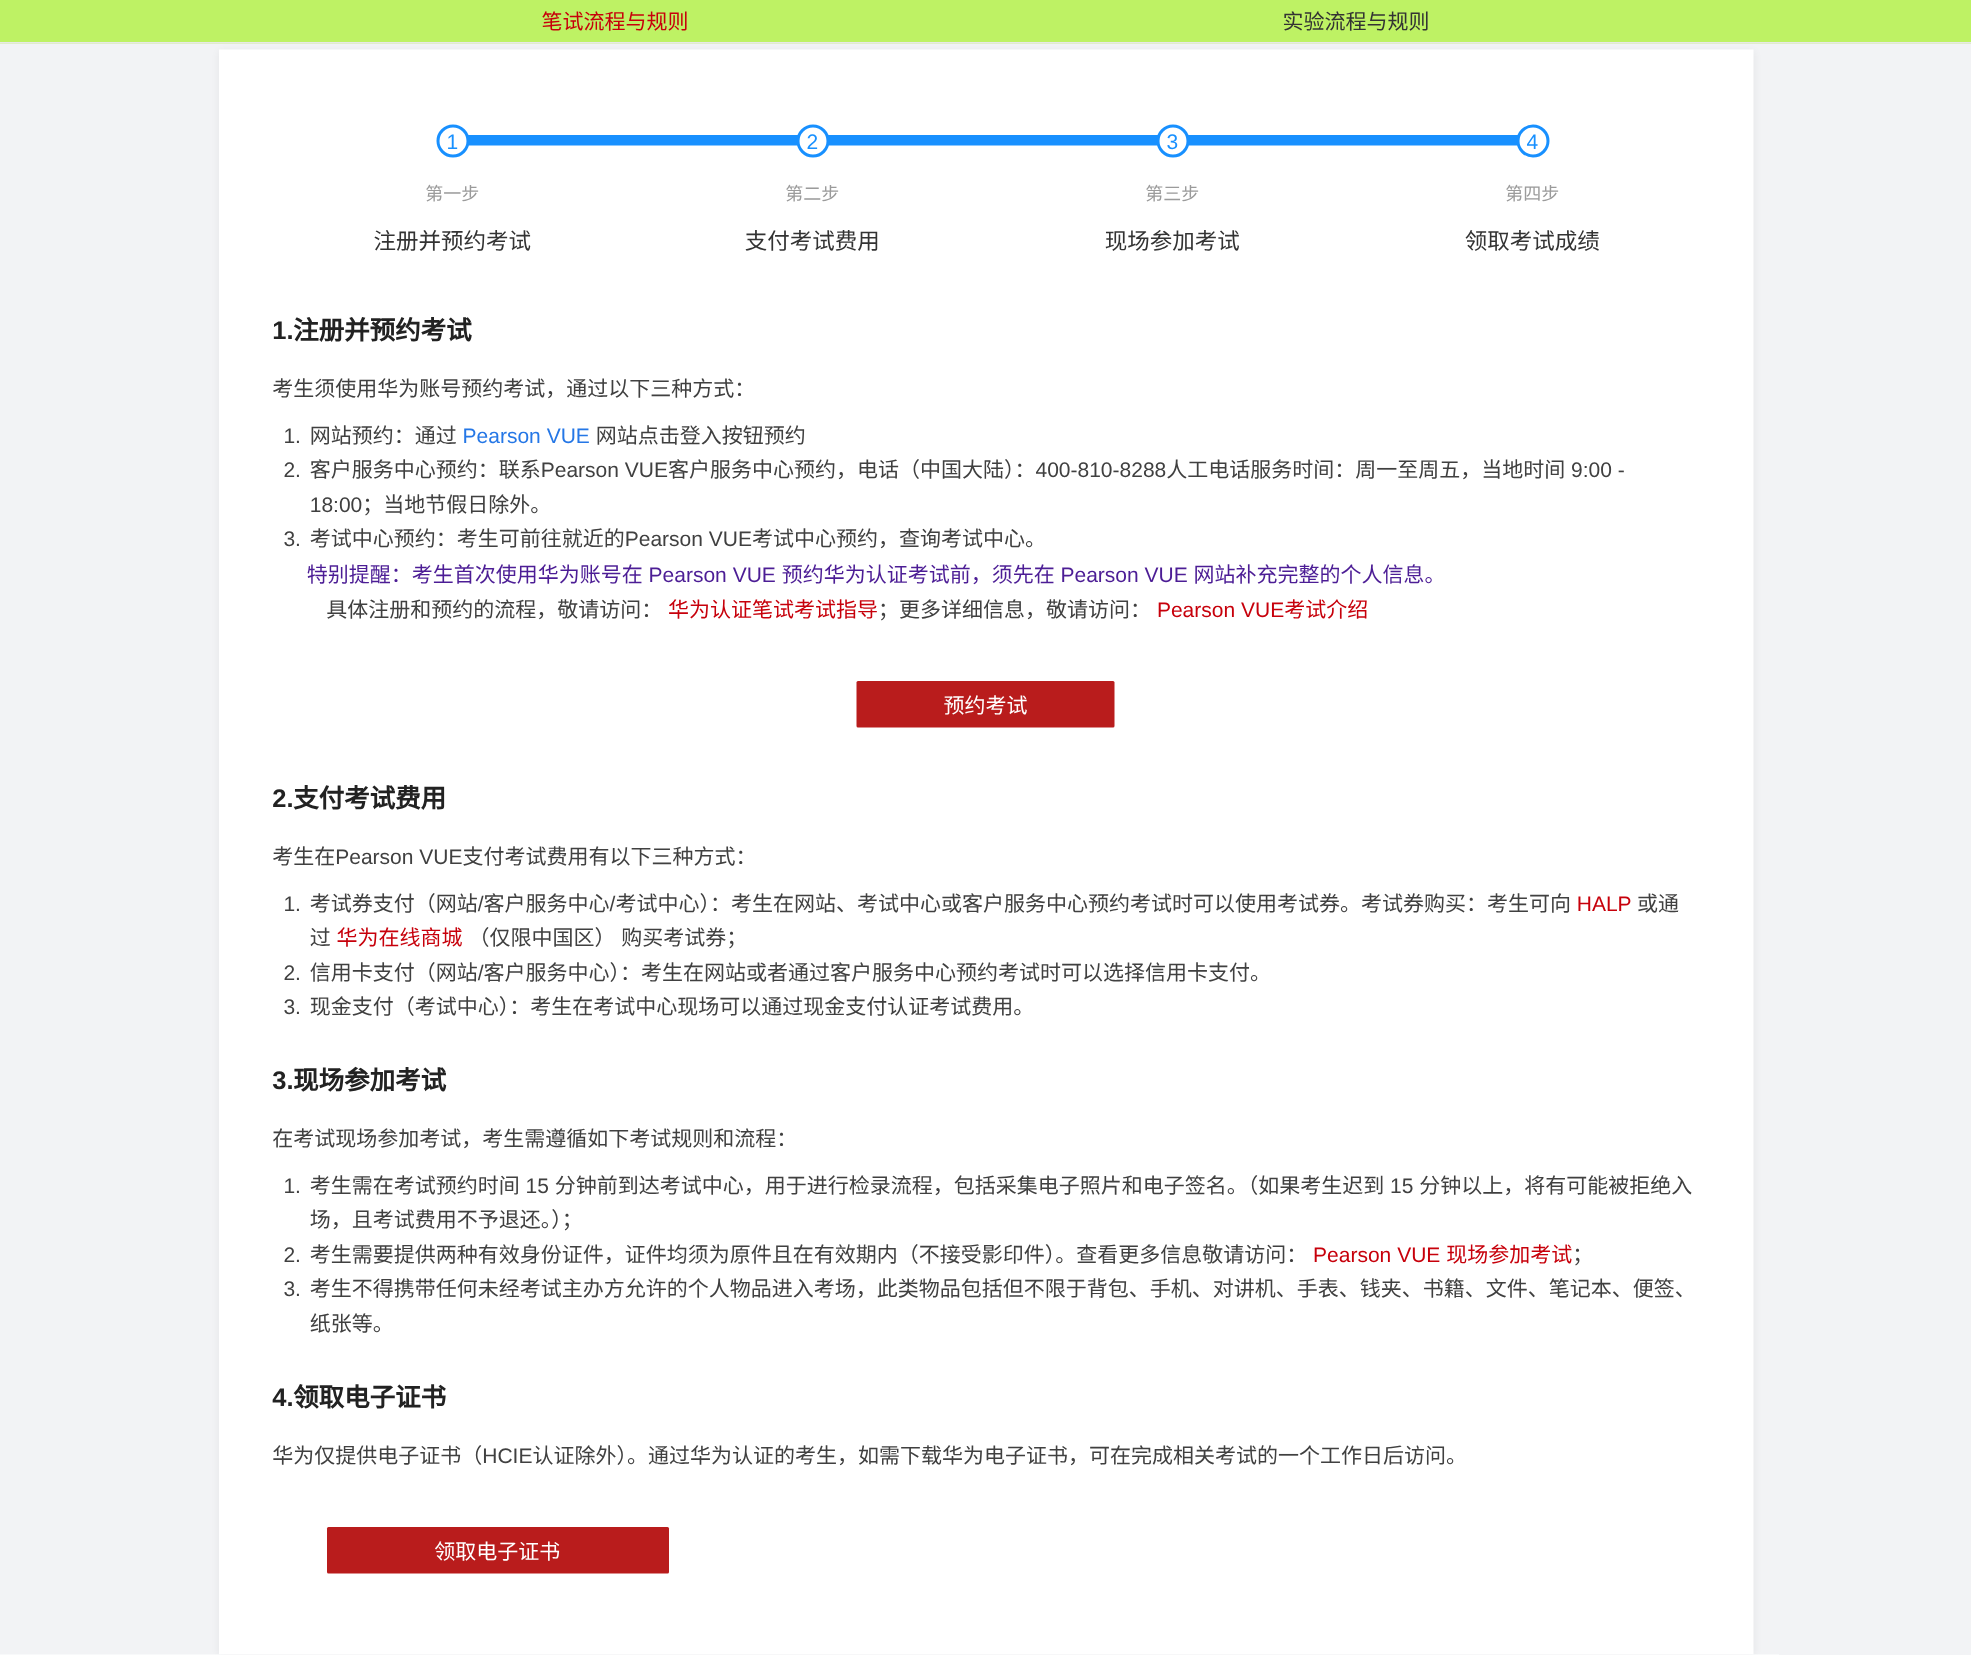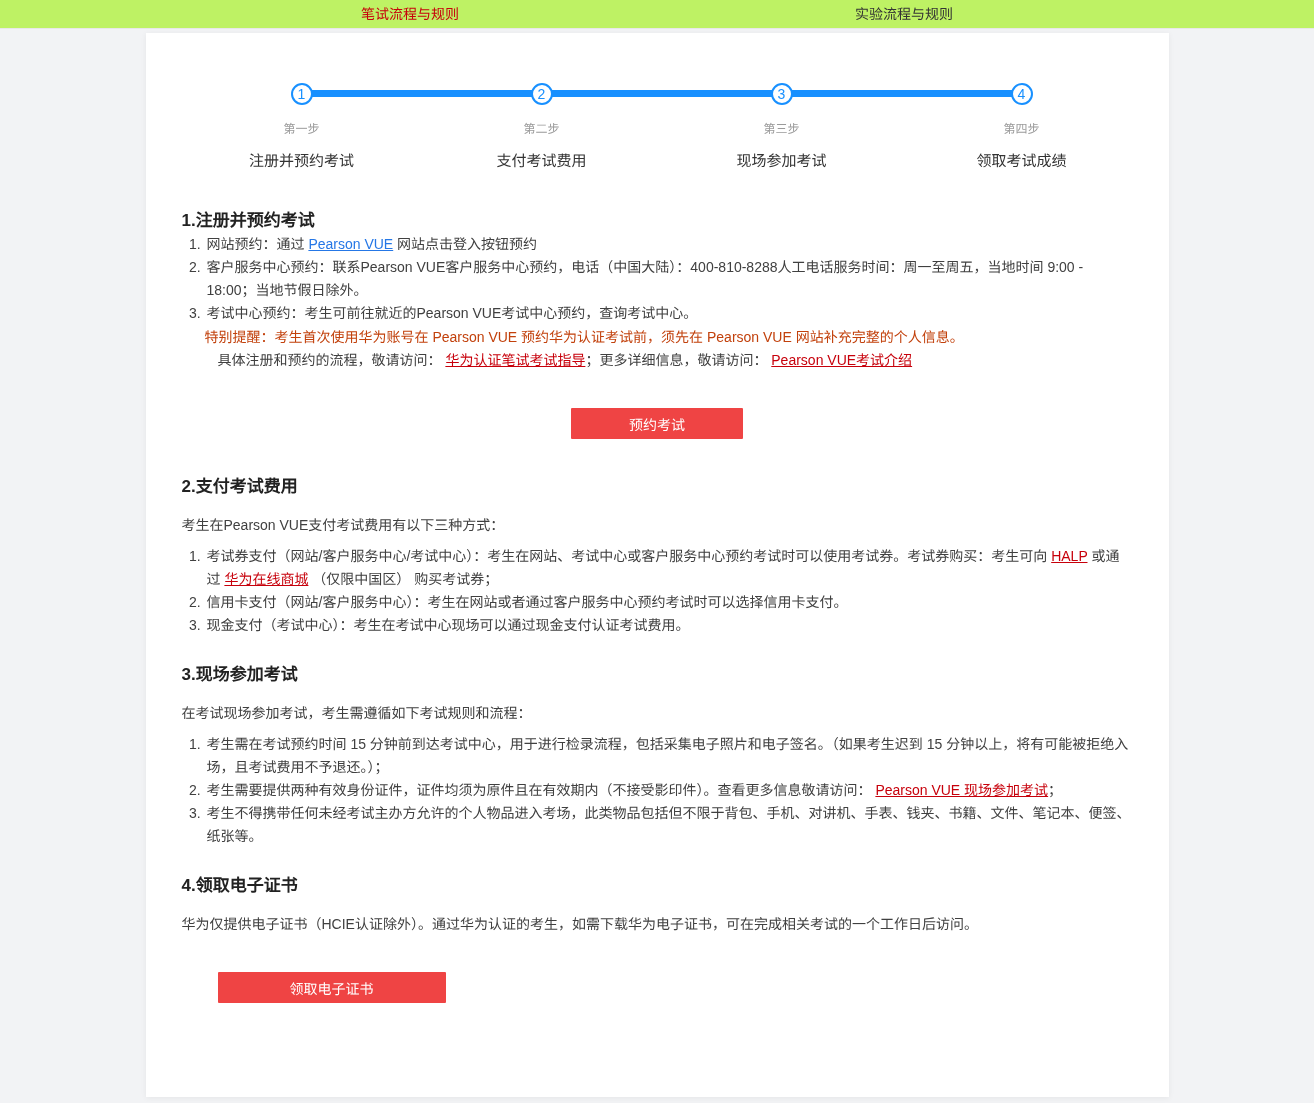--- a/index.html
+++ b/index.html
@@ -46,30 +46,30 @@
   .content { padding:0 36px; font-size:14px; line-height:23px; }
   .content h3 {
     font-size:17px; font-weight:bold; color:#222;
     margin:26px 0 0; line-height:24px;
   }
   .sec-1 h3 { margin-top:36px; }
   .sec-2 h3 { margin-top:36px; }
   .content p.intro { margin:15px 0 8px; }
   .content ol { margin:0; padding-left:23px; }
   .content li { line-height:23px; padding-left:2px; }
-  .reminder { color:#c2410c; margin:1px 0 0 23px; }
+  .reminder { color:#4c1d95; margin:1px 0 0 23px; }
   .followup { margin:0 0 0 36px; }
 
-  a.lnk { text-decoration:underline; cursor:pointer;margin-top:40px; }
+  a.lnk { cursor:pointer;margin-top:40px; }
   a.lnk.blue { color:#2577e6; }
   a.lnk.red  { color:#c7000b; }
 
   .btn {
     display:block; margin:36px auto 0; height:31px;
-    background:#ef4444; color:#fff; border:none; font-size:14px;
+    background:#b91c1c; color:#fff; border:none; font-size:14px;
     font-family:Liberation Mono, monospace; cursor:pointer; border-radius:1px;
   }
   .btn.book { width:172px; }
   .btn.cert { width:228px;margin-left:36px; }
 </style>
 </head>
 <body>
 
 <header class="topbar">
   <div class="tab active">笔试流程与规则</div>
@@ -101,20 +101,21 @@
         <div class="step-sub">第四步</div>
         <div class="step-label">领取考试成绩</div>
       </div>
     </div>
   </div>
 
   <div class="content">
 
     <section class="sec-1">
       <h3>1.注册并预约考试</h3>
+      <p class="intro">考生须使用华为账号预约考试，通过以下三种方式：</p>
       <ol>
         <li><span>网站预约：通过 </span><a class="lnk blue">Pearson VUE</a><span> 网站点击登入按钮预约</span></li>
         <li><span>客户服务中心预约：联系Pearson VUE客户服务中心预约，电话（中国大陆）：400-810-8288人工电话服务时间：周一至周五，当地时间 9:00 - 18:00；当地节假日除外。</span></li>
         <li><span>考试中心预约：考生可前往就近的Pearson VUE考试中心预约，查询考试中心。</span></li>
       </ol>
       <div class="reminder">特别提醒：考生首次使用华为账号在 Pearson VUE 预约华为认证考试前，须先在 Pearson VUE 网站补充完整的个人信息。</div>
       <div class="followup"><span>具体注册和预约的流程，敬请访问： </span><a class="lnk red">华为认证笔试考试指导</a><span>；更多详细信息，敬请访问： </span><a class="lnk red">Pearson VUE考试介绍</a></div>
       <button class="btn book">预约考试</button>
     </section>
 

